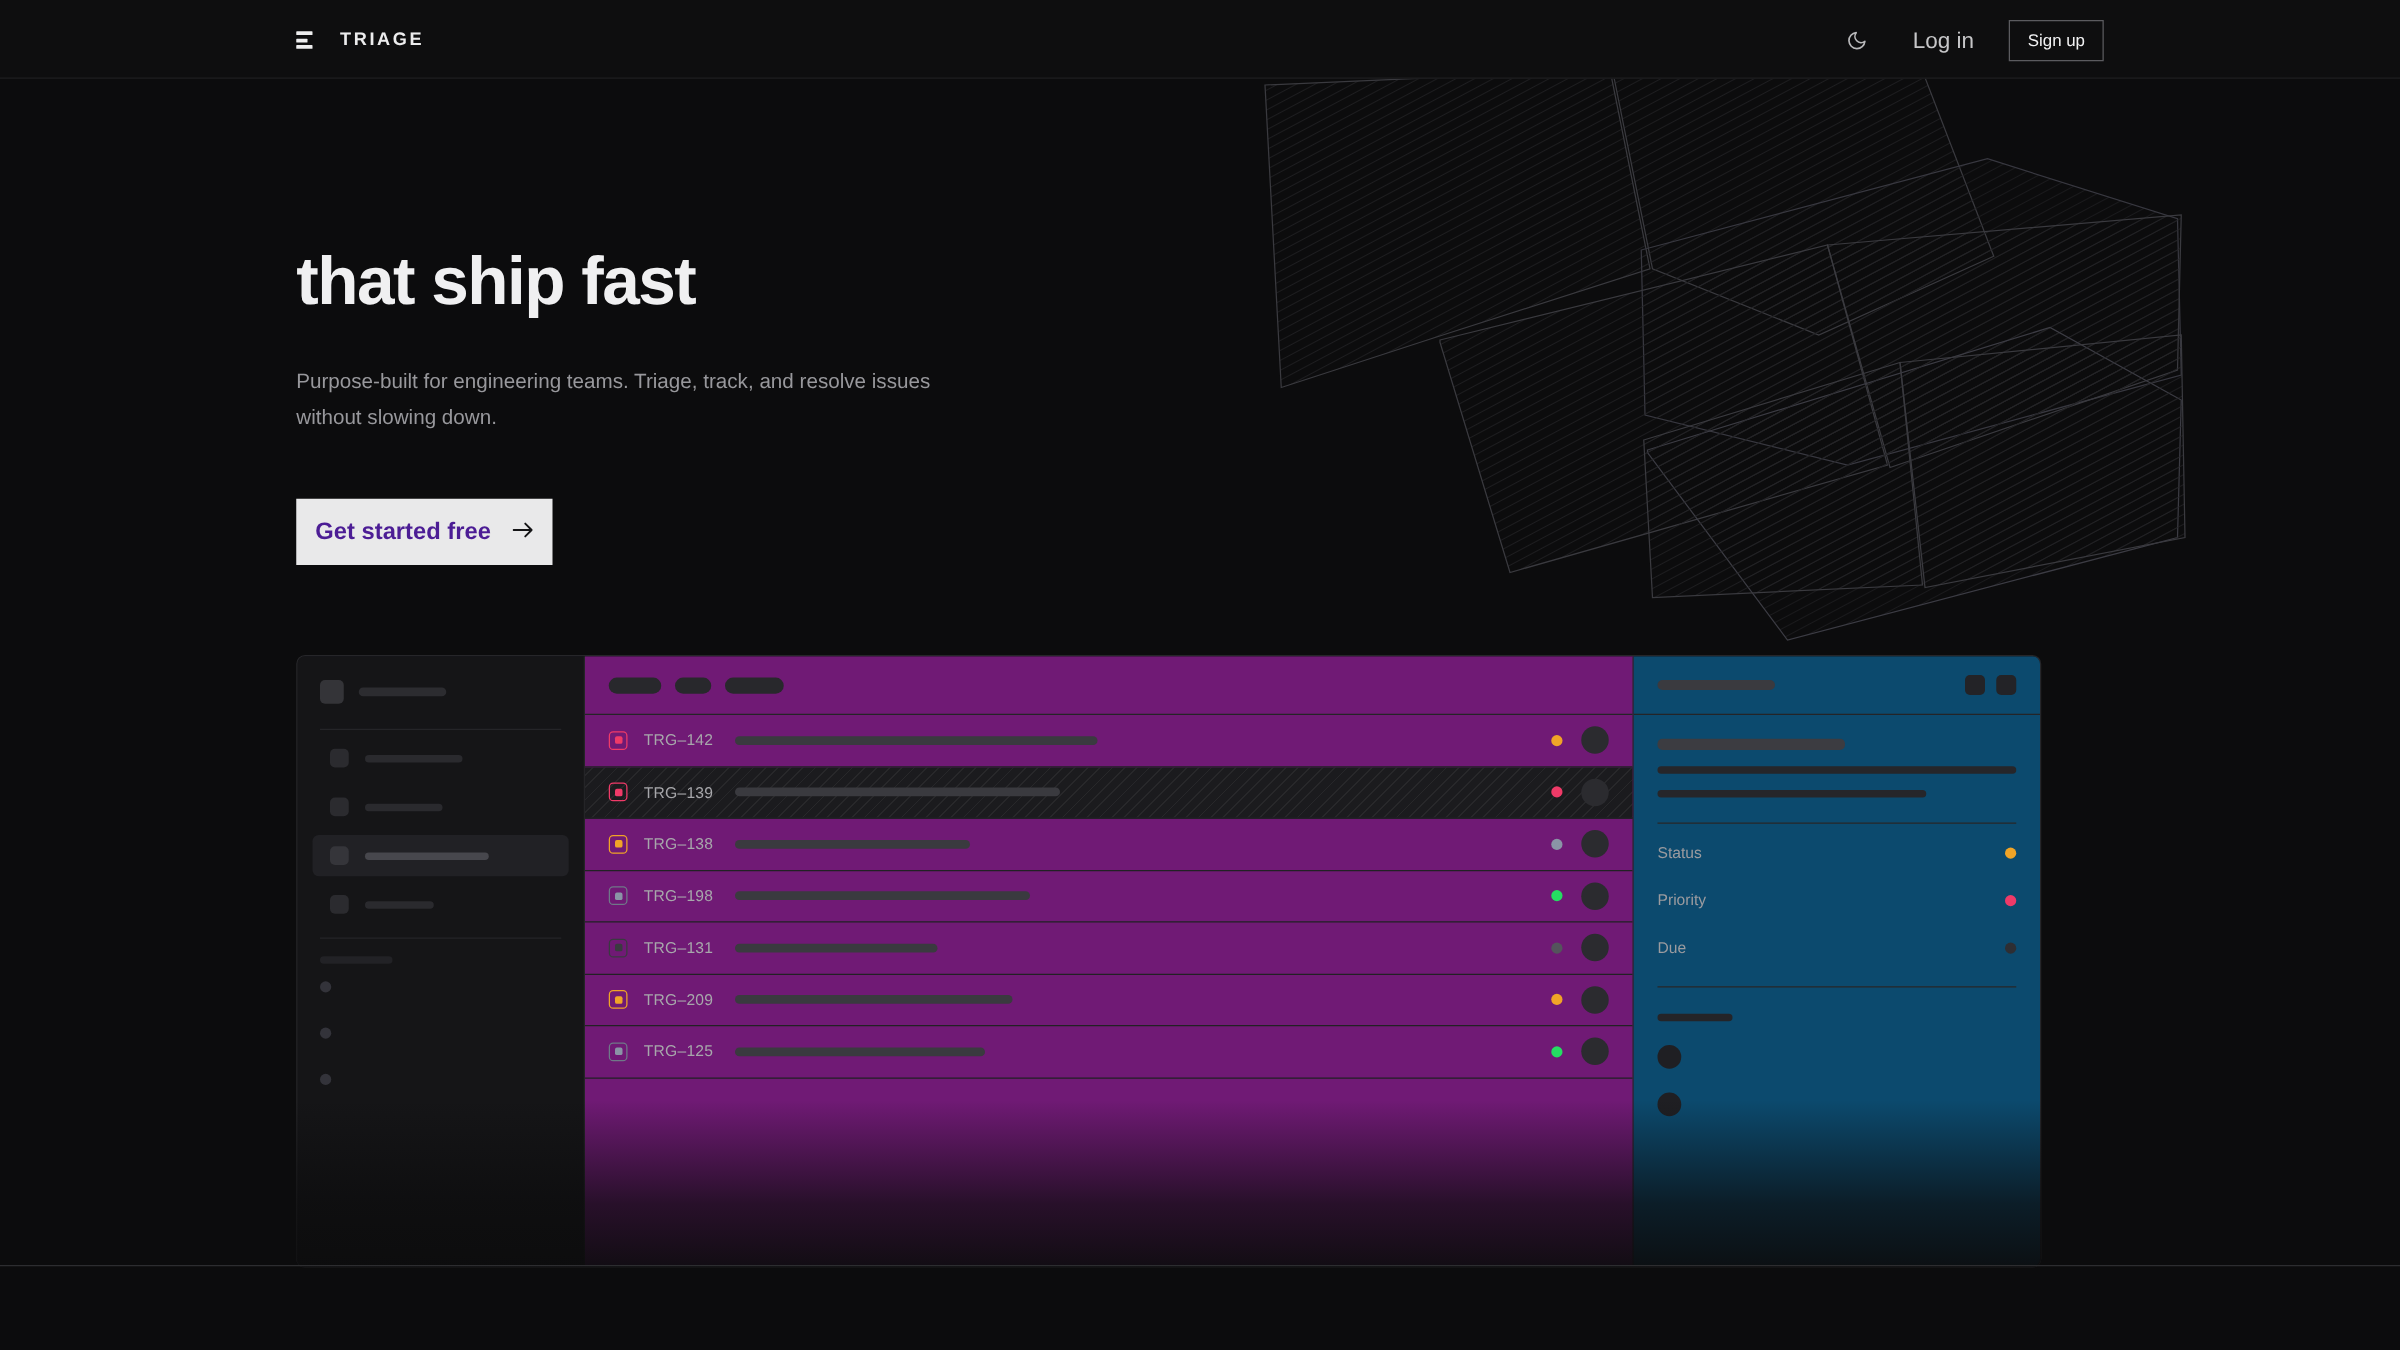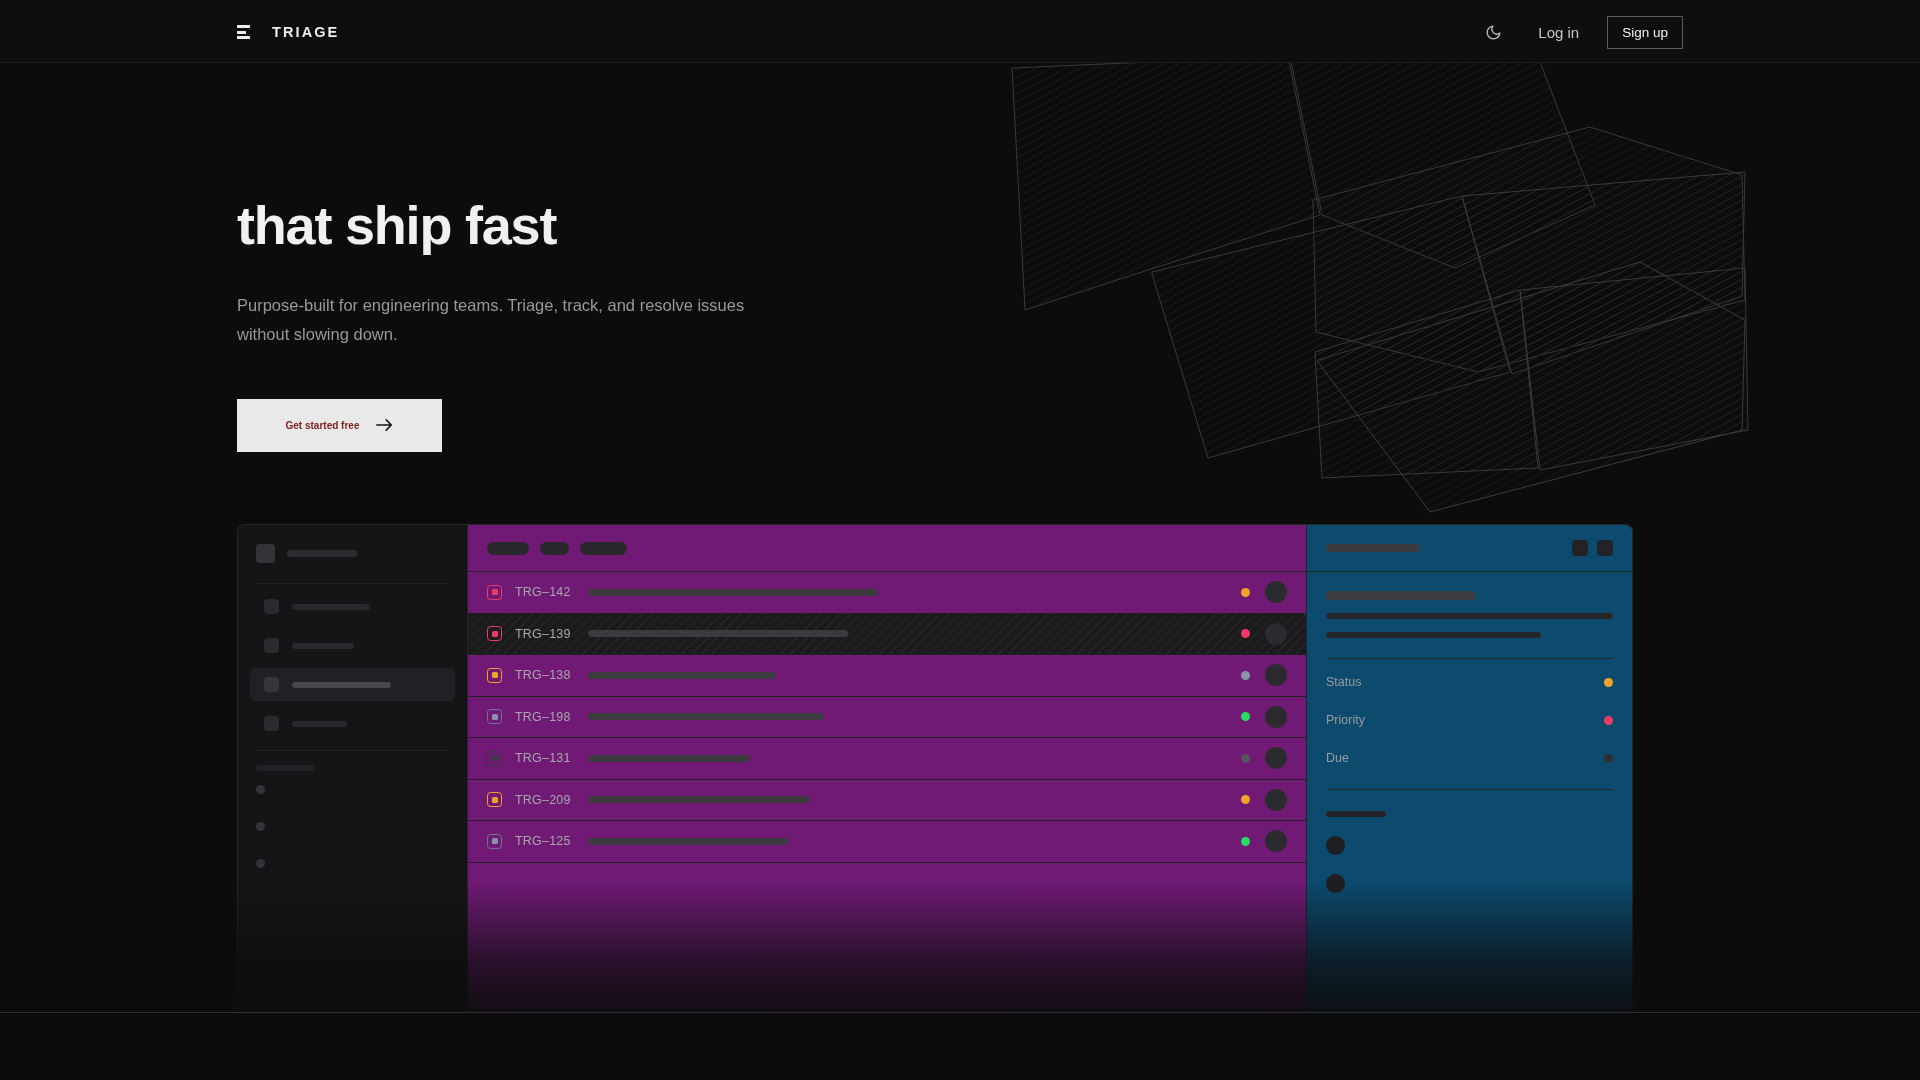--- a/index.html
+++ b/index.html
@@ -78,21 +78,21 @@
   }
   .theme-toggle {
     width: 34px; height: 34px;
     display: flex; align-items: center; justify-content: center;
     color: #b9b9bb;
     cursor: pointer;
     margin-right: 16px;
   }
   .nav-link {
     color: #c6c6c8;
-    font-size: 15px;
+    font-size: 18px;
     padding: 8px 12px;
     cursor: pointer;
     white-space: nowrap;
   }
   .nav-signup {
     border: 1px solid #5b5b5f;
     color: #f2f2f3;
     font-size: 13.5px;
     padding: 8px 14px;
     margin-left: 16px;
@@ -121,22 +121,22 @@
     color: #98989c;
     font-size: 16.5px;
     line-height: 1.78;
   }
   .hero-cta {
     position: absolute;
     top: 399px; left: 0;
     width: 205px; height: 53px;
     background: #e9e9ea;
     border: none;
-    color: #7f1d1d;
-    font-size: 10px;
+    color: #4c1d95;
+    font-size: 19px;
     font-weight: 700;
     display: flex;
     align-items: center;
     justify-content: center;
     gap: 17px;
     cursor: pointer;
     font-family: "Liberation Sans", sans-serif;
   }
 
   

